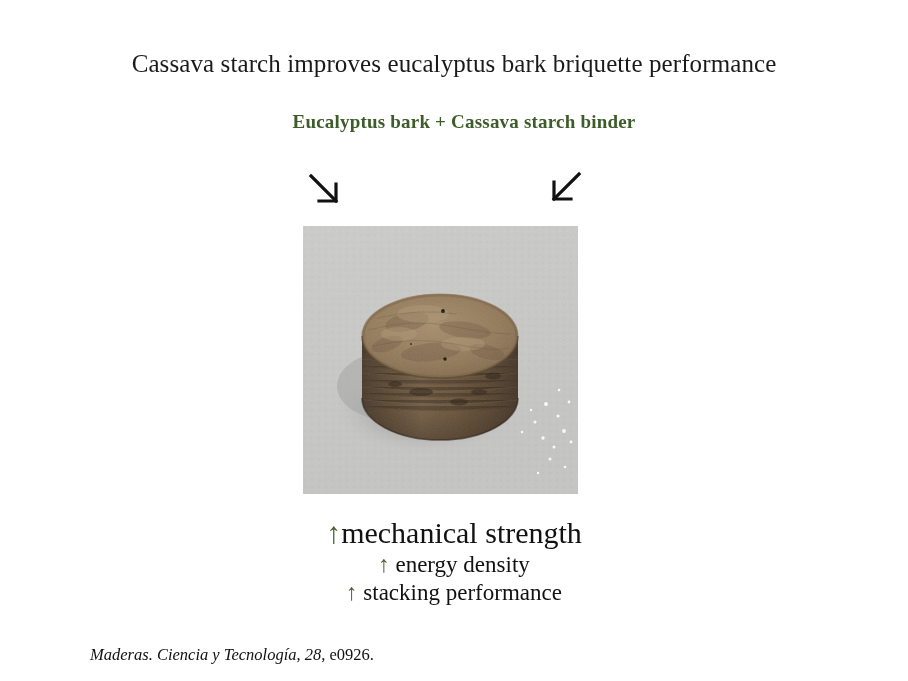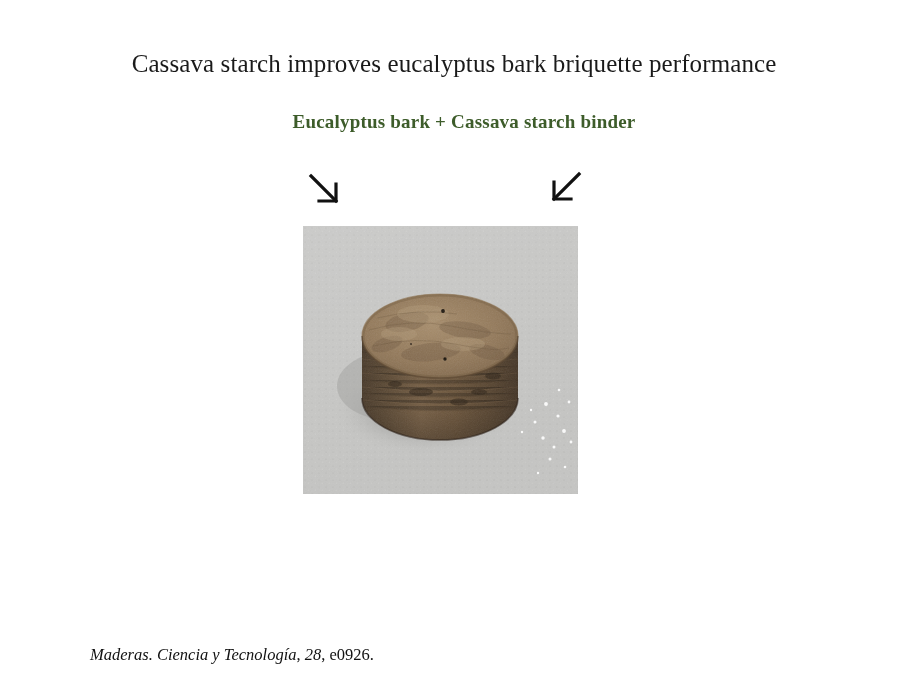--- a/index.html
+++ b/index.html
@@ -298,18 +298,23 @@
         <ellipse cx="137" cy="110" rx="78" ry="42" fill="none" stroke="#6b563d" stroke-width="5" opacity="0.30"></ellipse>
       </g>
 
       <path d="M59,110 A78,42 0 0 0 215,110" fill="none" stroke="#5f4b35" stroke-width="1.6" opacity="0.75"></path>
       <path d="M59,110 A78,42 0 0 1 215,110" fill="none" stroke="#8f7757" stroke-width="1.2" opacity="0.6"></path>
 
       <path d="M59,172 A78,42 0 0 0 215,172" fill="none" stroke="#2b2017" stroke-width="1.6" opacity="0.6"></path>
     </svg>
   </div>
 
+  <div class="benefits">
+    <span class="benefit b1"><span class="up">↑</span><span>mechanical strength</span></span>
+    <span class="benefit b2"><span class="up">↑</span> <span>energy density</span></span>
+    <span class="benefit b3"><span class="up">↑</span> <span>stacking performance</span></span>
+  </div>
 
   <div class="footer">
     <span class="footer-citation"><span class="ital">Maderas. Ciencia y Tecnología</span><span class="art">, </span><span class="vol">28</span><span class="art">, e0926.</span></span>
   </div>
 
 </div>
 
 </body></html>

